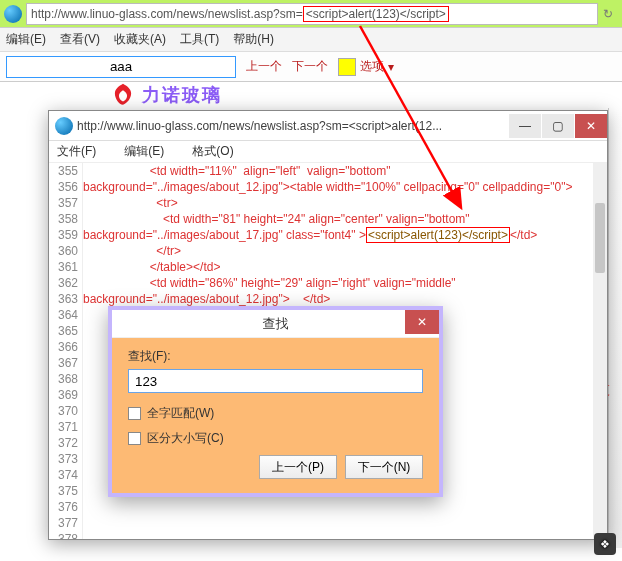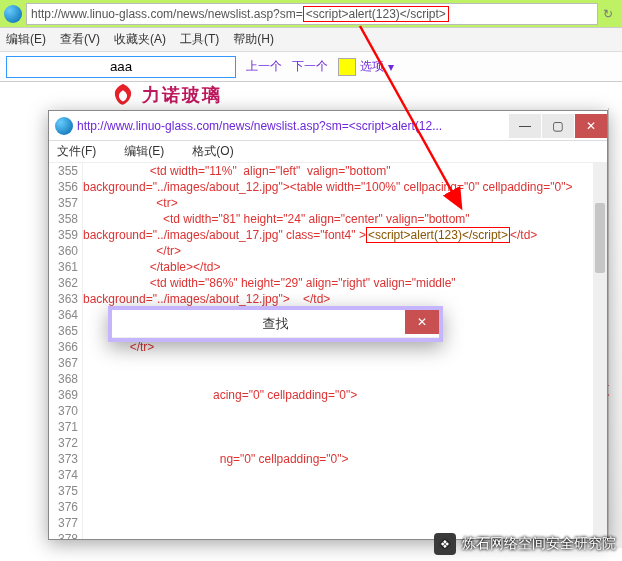--- a/index.html
+++ b/index.html
@@ -9,35 +9,35 @@
 .ie-icon { width: 18px; height: 18px; margin-right: 4px; border-radius: 50%; background: radial-gradient(circle at 30% 30%, #6cf, #06a); display: inline-block; flex-shrink: 0; }
 .addr-input { flex: 1; height: 22px; border: 1px solid #bbb; background: #fff; padding: 0 4px; font-size: 12px; position: relative; display: flex; align-items: center; }
 .addr-txt { white-space: nowrap; overflow: hidden; color: #555; }
 .addr-hl { border: 1px solid red; padding: 0 2px; color: #555; }
 .refresh { width: 20px; text-align: center; color: #777; cursor: pointer; }
 
 .menu-bar { height: 24px; display: flex; align-items: center; padding: 0 6px; gap: 14px; background: #f4f4f4; border-bottom: 1px solid #ddd; color: #333; }
 
 .find-bar { height: 30px; display: flex; align-items: center; padding: 0 6px; gap: 10px; border-bottom: 1px solid #ccc; background: #fdfdfd; }
 .find-input { width: 230px; height: 22px; border: 1px solid #39f; padding: 0 4px; text-align: center; }
-.fb-btn { color: #6d28d9; display: flex; align-items: center; gap: 4px; }
+.fb-btn { color: #b91c1c; display: flex; align-items: center; gap: 4px; }
 .fb-hilite { width: 18px; height: 18px; background: #ff0; border: 1px solid #aaa; display: inline-block; }
 
 .logo-area { height: 26px; display: flex; align-items: center; padding-left: 110px; gap: 6px; background: #fff; }
 .logo-mark { width: 26px; height: 26px; position: relative; }
 .logo-mark svg { width: 26px; height: 26px; }
-.logo-text { color: #be185d; font-weight: bold; font-size: 18px; letter-spacing: 2px; }
+.logo-text { color: #8b5cf6; font-weight: bold; font-size: 18px; letter-spacing: 2px; }
 
 
 .arrow-svg { position: absolute; top: 22px; left: 330px; pointer-events: none; z-index: 5; }
 
 
 .src-win { position: absolute; top: 110px; left: 48px; width: 560px; height: 430px; border: 1px solid #888; box-shadow: 0 4px 18px rgba(0,0,0,.35); background: #fff; z-index: 3; }
 .src-titlebar { height: 30px; background: #fff; display: flex; align-items: center; padding-left: 6px; border-bottom: 1px solid #ddd; }
-.src-title { flex: 1; font-size: 12px; color: #6d28d9; white-space: nowrap; overflow: hidden; }
+.src-title { flex: 1; font-size: 12px; color: #404040; white-space: nowrap; overflow: hidden; }
 .winbtns { display: flex; }
 .winbtn { width: 32px; height: 24px; display: flex; align-items: center; justify-content: center; background: #e9e9e9; margin-left: 1px; color: #333; }
 .winbtn.close { background: #c85050; color: #fff; }
 .src-menu { height: 22px; display: flex; align-items: center; gap: 28px; padding: 0 8px; color: #333; border-bottom: 1px solid #eee; }
 .src-body { position: relative; height: calc(100% - 52px); overflow: hidden; background: #fff; font-family: SimSun, monospace; font-size: 12px; }
 .gutter { position: absolute; left: 0; top: 0; width: 34px; bottom: 0; background: #fff; color: #888; text-align: right; padding-right: 4px; line-height: 16px; border-right: 1px solid #eee; }
 .code { position: absolute; left: 34px; right: 14px; top: 0; bottom: 0; line-height: 16px; white-space: pre; color: #000; }
 .c-tag { color: #850; }
 .c-attr { color: #d33; }
 .hl-box { border: 1px solid red; padding: 0 1px; }
@@ -192,18 +192,33 @@
         <div class="vthumb"></div>
       </div>
   </div>
 </div>
 
 <div class="find-dlg">
   <div class="dlg-title">
     <span class="dlg-title-text">查找</span>
     <span class="dlg-close">✕</span>
   </div>
+  <div class="dlg-body">
+    <label class="dlg-label">查找(F):</label>
+    <input class="dlg-input" value="123" style="">
+    <div class="chk-row">
+      <span class="chk"></span>
+      <span>全字匹配(W)</span>
+    </div>
+    <div class="chk-row">
+      <span class="chk"></span>
+      <span>区分大小写(C)</span>
+    </div>
+    <div class="dlg-btns">
+      <div class="dlg-btn">上一个(P)</div>
+      <div class="dlg-btn">下一个(N)</div>
+    </div>
+  </div>
 </div>
 
 <div class="wm">
   <span class="wm-icon">❖</span>
-  <span>炼石网络空间安全研究院</span>
 </div>
 
 </body></html>

